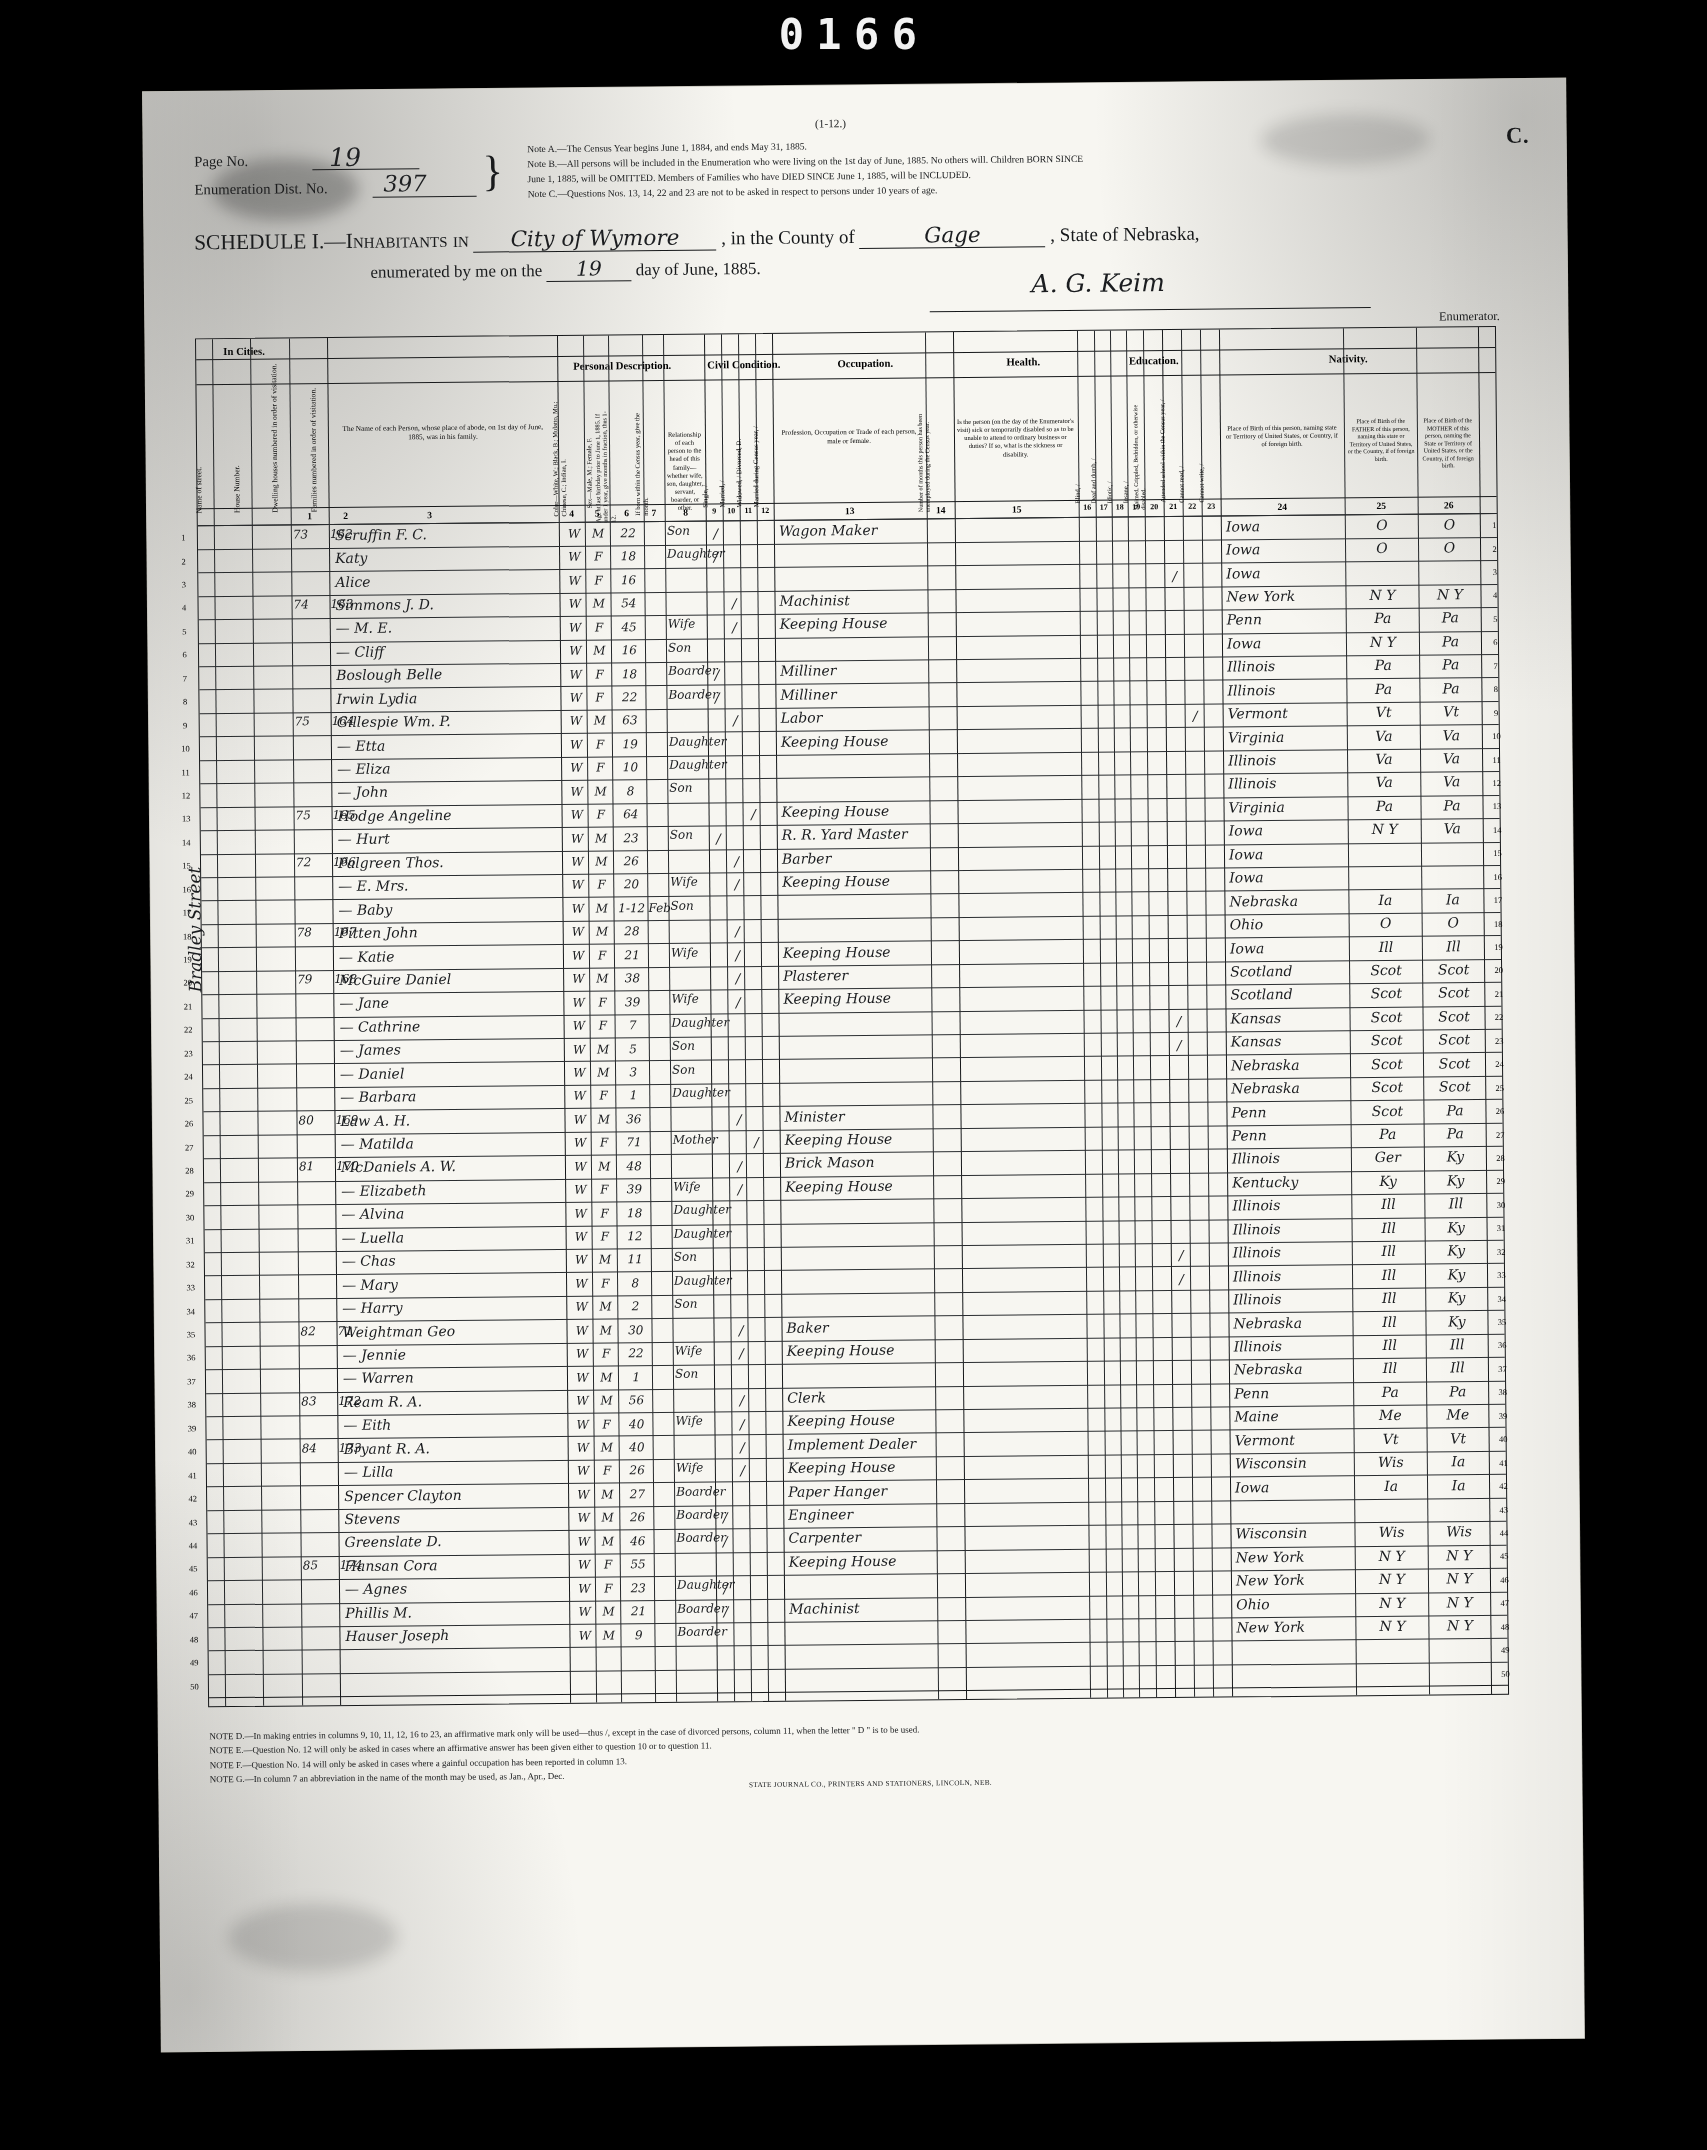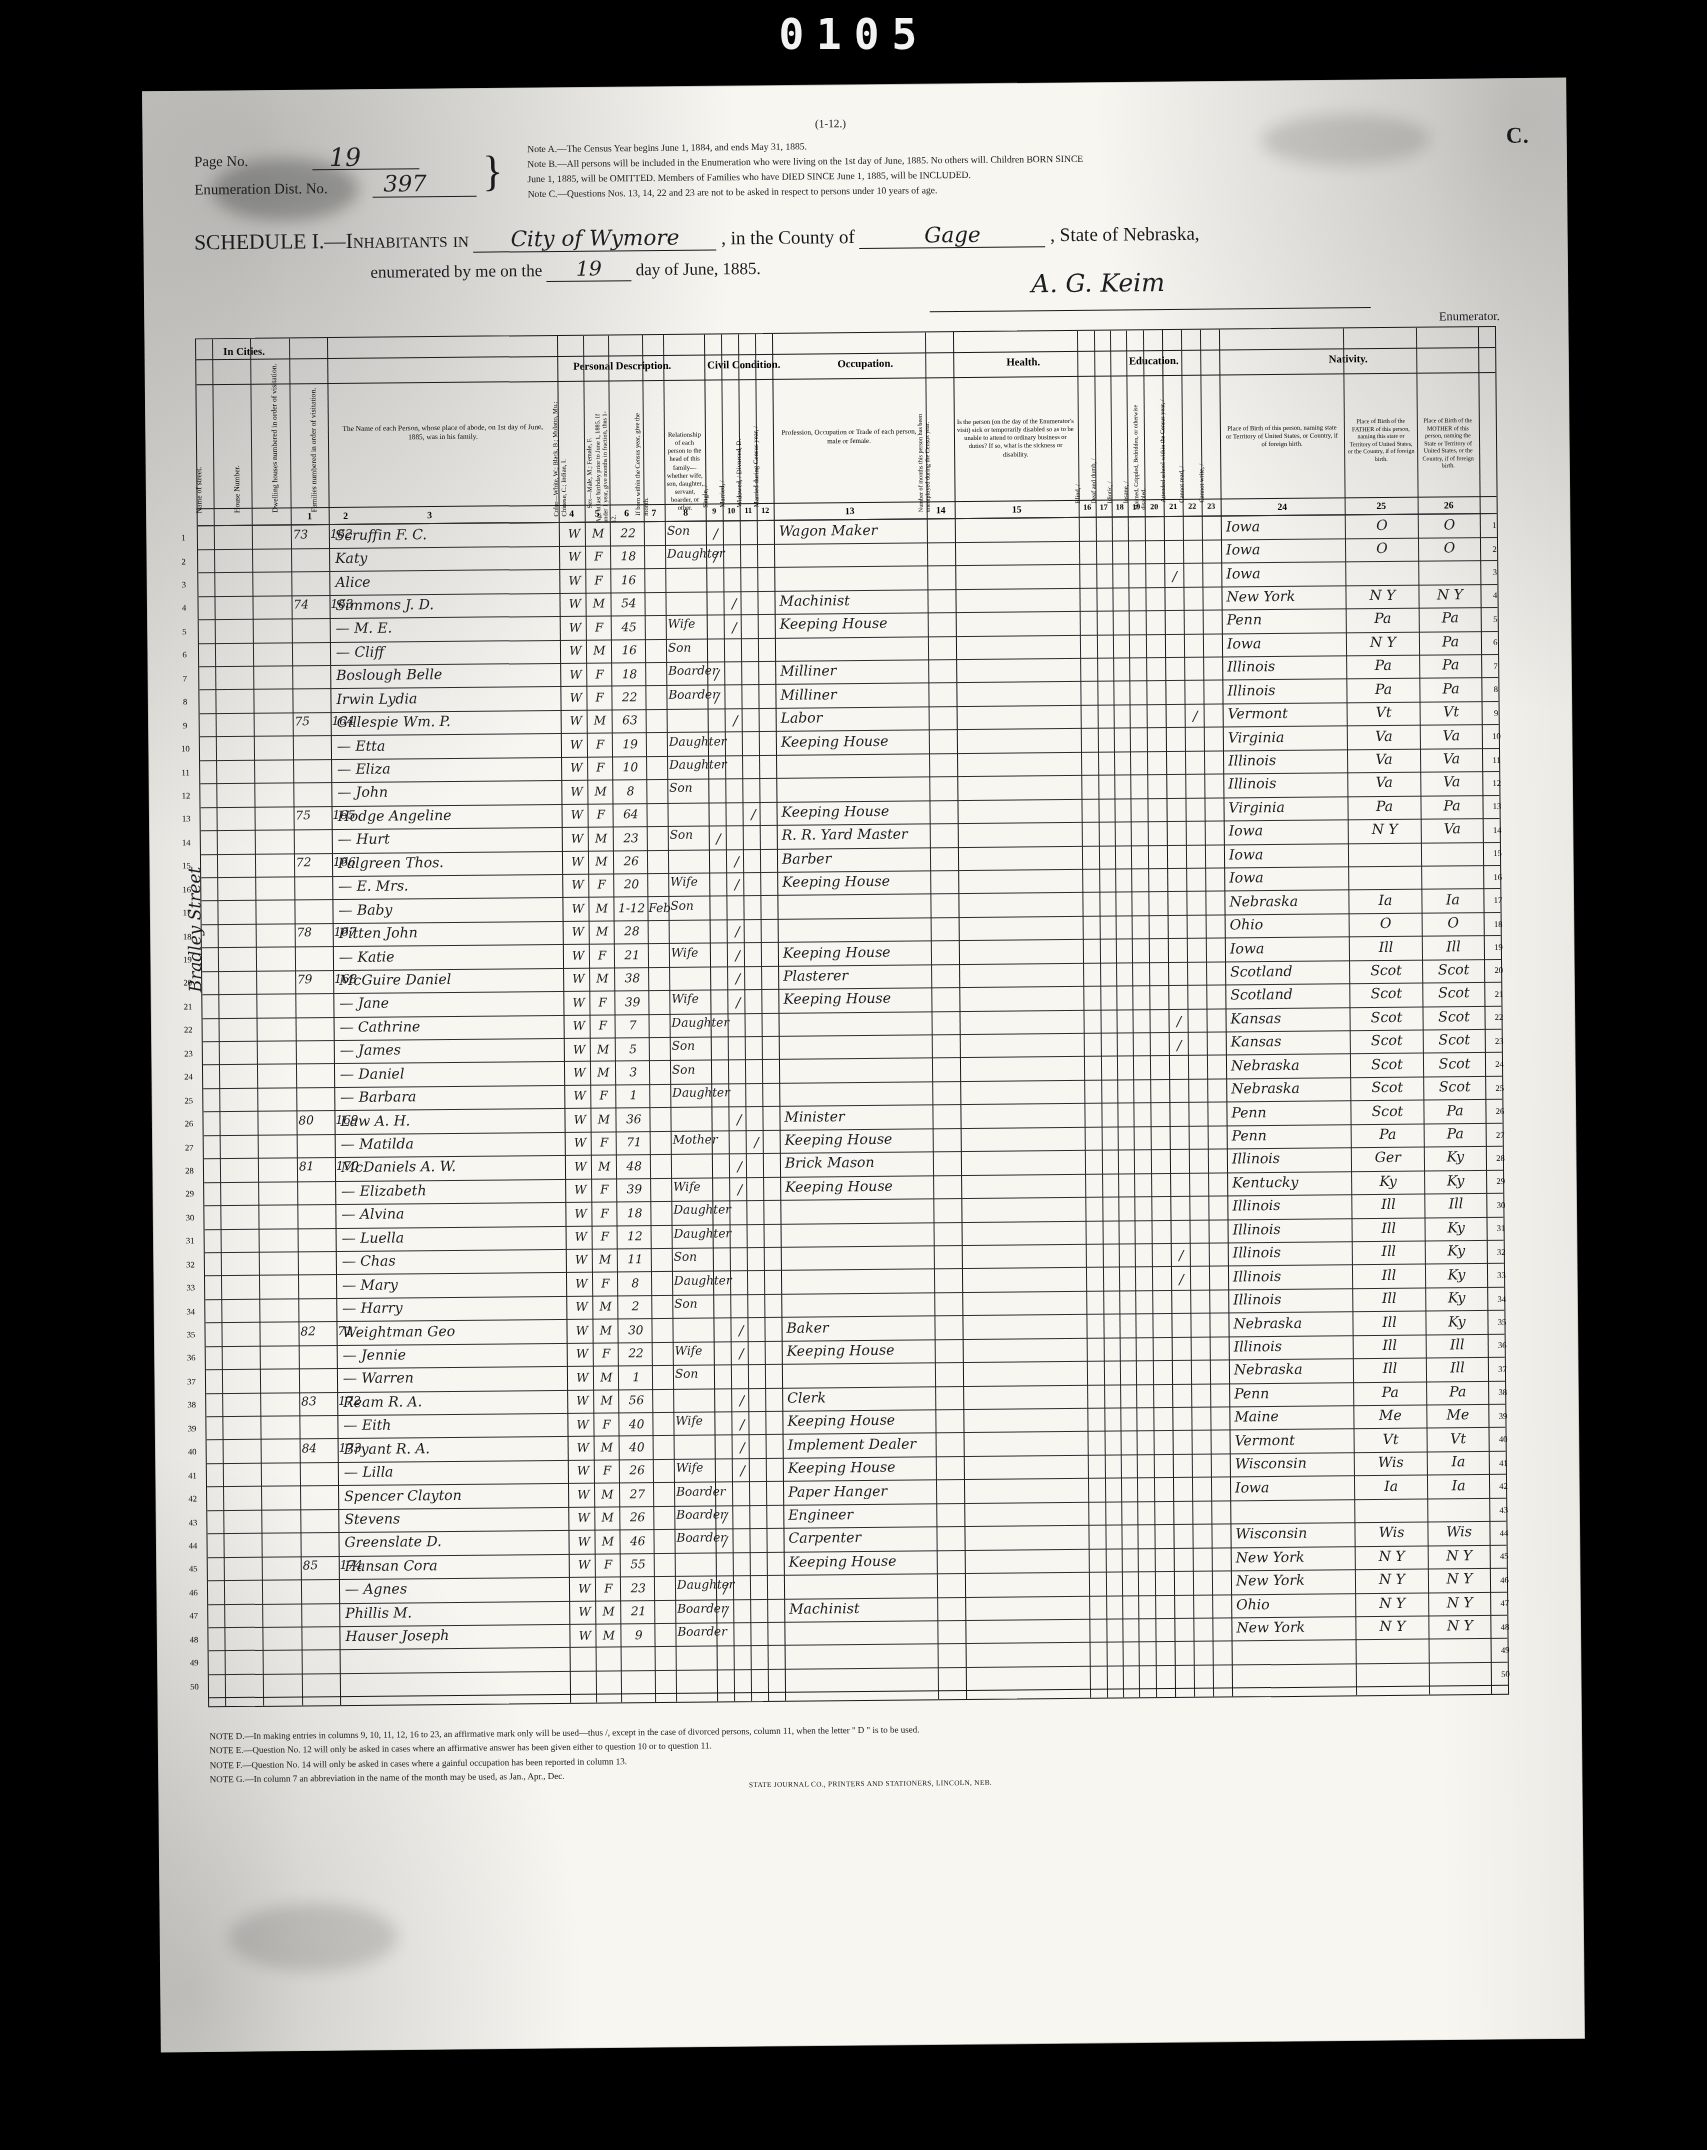--- a/index.html
+++ b/index.html
@@ -85,21 +85,21 @@
   
   #foot{position:absolute;left:51px;top:1638px;width:994px;font-size:9px;line-height:1.6;}
   #printer{position:absolute;left:0;right:0;top:1694px;text-align:center;font-size:7.3px;letter-spacing:0.3px;}
 
   
   .smudge{position:absolute;border-radius:50%;background:rgba(20,20,20,.30);filter:blur(8px);z-index:30;}
 </style>
 </head>
 <body>
 
-<div id="filmnum">0105</div>
+<div id="filmnum">0166</div>
 
 <div id="page">
   <div id="inner">
 
     <div class="hdr ink" id="c-mark">C.</div>
     <div class="hdr ink" id="h112">(1-12.)</div>
 
     <div class="hdr ink" id="pageno-lbl">Page No.</div>
     <div class="hdr hand" id="pageno-val">19</div>
     <div class="hdr" id="pageno-rule"></div>

